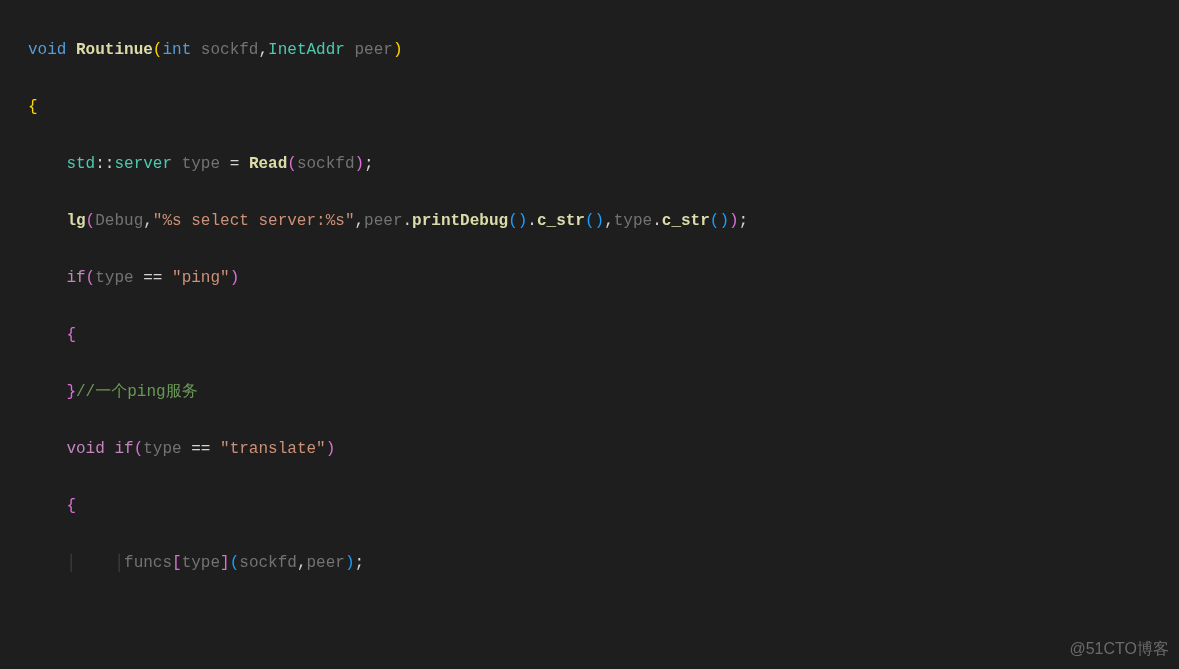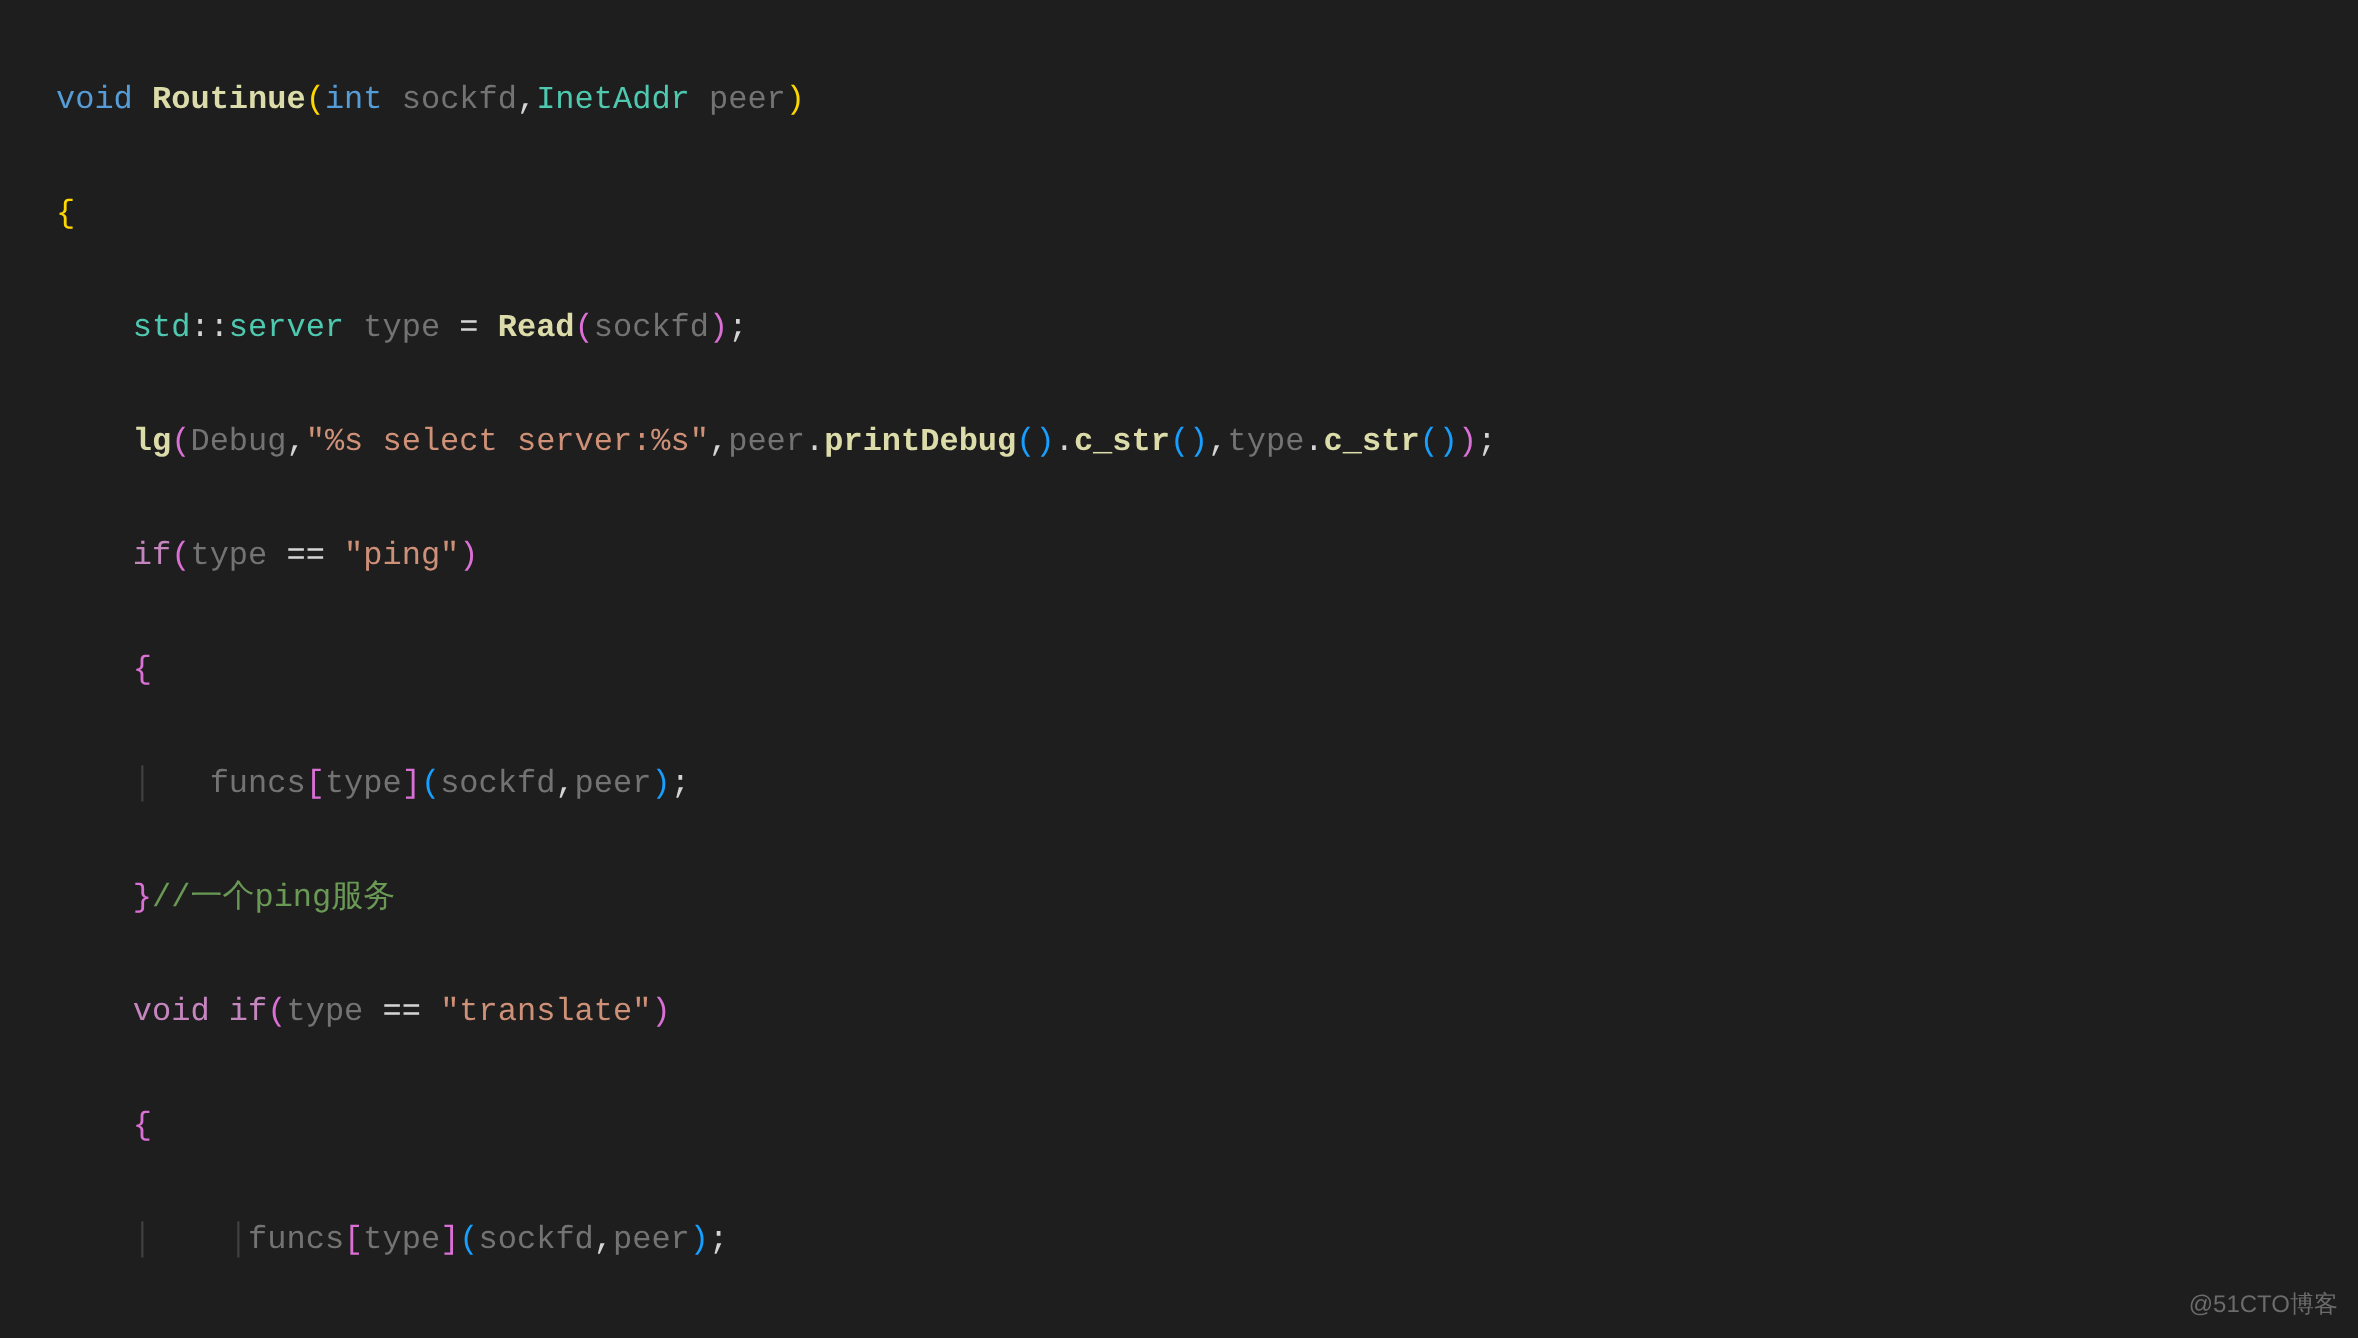--- a/index.html
+++ b/index.html
@@ -32,35 +32,34 @@
   .sqr   { color: #da70d6; }
   .paren { color: #ffd700; }
   .paren2{ color: #da70d6; }
   .paren3{ color: #179fff; }
   .indent-guide { color: #404040; }
   .watermark {
     position: absolute;
     right: 10px;
     bottom: 6px;
     color: #6b6b6b;
-    font-size: 12px;
+    font-size: 16px;
     font-family: Arial, sans-serif;
   }
 </style>
 </head>
 <body>
 
 <div class="code">
 <div><span class="kw">void</span> <span class="fn">Routinue</span><span class="paren">(</span><span class="kw">int</span> <span class="var">sockfd</span><span class="op">,</span><span class="type">InetAddr</span> <span class="var">peer</span><span class="paren">)</span></div>
 <div><span class="brace">{</span></div>
 <div>    <span class="type">std</span><span class="op">::</span><span class="type">server</span> <span class="var">type</span> <span class="op">=</span> <span class="fn">Read</span><span class="paren2">(</span><span class="var">sockfd</span><span class="paren2">)</span><span class="op">;</span></div>
 <div>    <span class="fn">lg</span><span class="paren2">(</span><span class="var">Debug</span><span class="op">,</span><span class="str">"%s select server:%s"</span><span class="op">,</span><span class="var">peer</span><span class="op">.</span><span class="fn">printDebug</span><span class="paren3">()</span><span class="op">.</span><span class="fn">c_str</span><span class="paren3">()</span><span class="op">,</span><span class="var">type</span><span class="op">.</span><span class="fn">c_str</span><span class="paren3">()</span><span class="paren2">)</span><span class="op">;</span></div>
 <div>    <span class="ctl">if</span><span class="paren2">(</span><span class="var">type</span> <span class="op">==</span> <span class="str">"ping"</span><span class="paren2">)</span></div>
 <div>    <span class="brace2">{</span></div>
-<div>    <span class="indent-guide">│</span>   <span class="var">funcs</span><span class="sqr">[</span><span class="var">type</span><span class="sqr">]</span><span class="paren3">(</span><span class="var">sockfd</span><span class="op">,</span><span class="var">peer</span><span class="paren3">)</span><span class="op">;</span></div>
 <div>    <span class="brace2">}</span><span class="cmt">//一个ping服务</span></div>
 <div>    <span class="ctl">void</span> <span class="ctl">if</span><span class="paren2">(</span><span class="var">type</span> <span class="op">==</span> <span class="str">"translate"</span><span class="paren2">)</span></div>
 <div>    <span class="brace2">{</span></div>
 <div>    <span class="indent-guide">│</span>    <span class="indent-guide">│</span><span class="var">funcs</span><span class="sqr">[</span><span class="var">type</span><span class="sqr">]</span><span class="paren3">(</span><span class="var">sockfd</span><span class="op">,</span><span class="var">peer</span><span class="paren3">)</span><span class="op">;</span></div>
 
 
 
 
 
 

